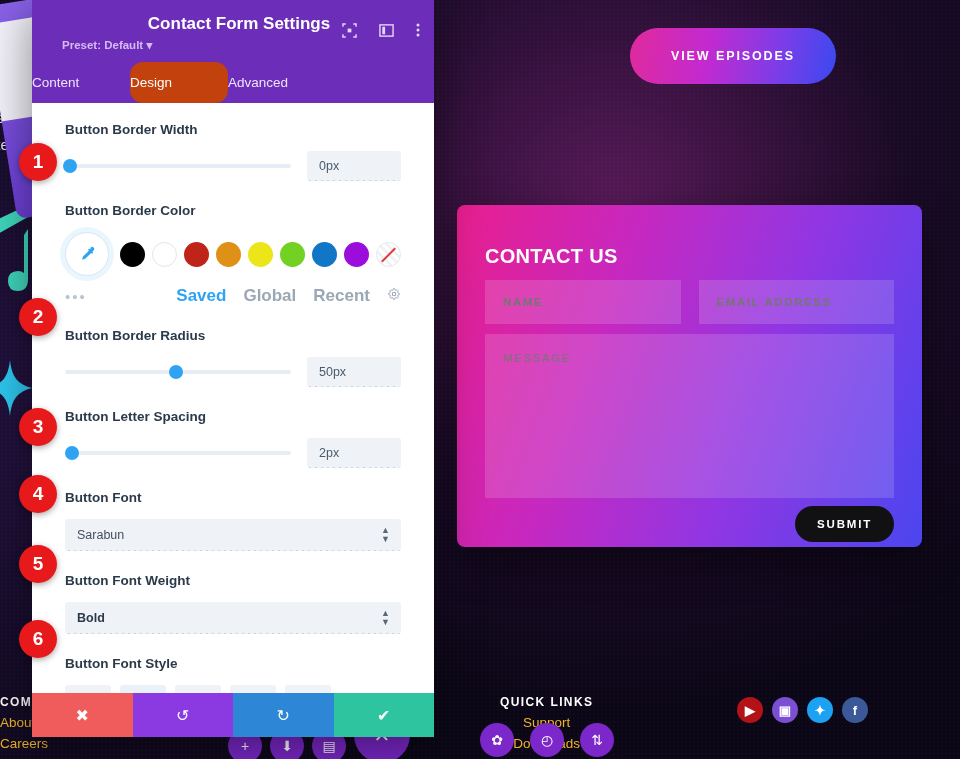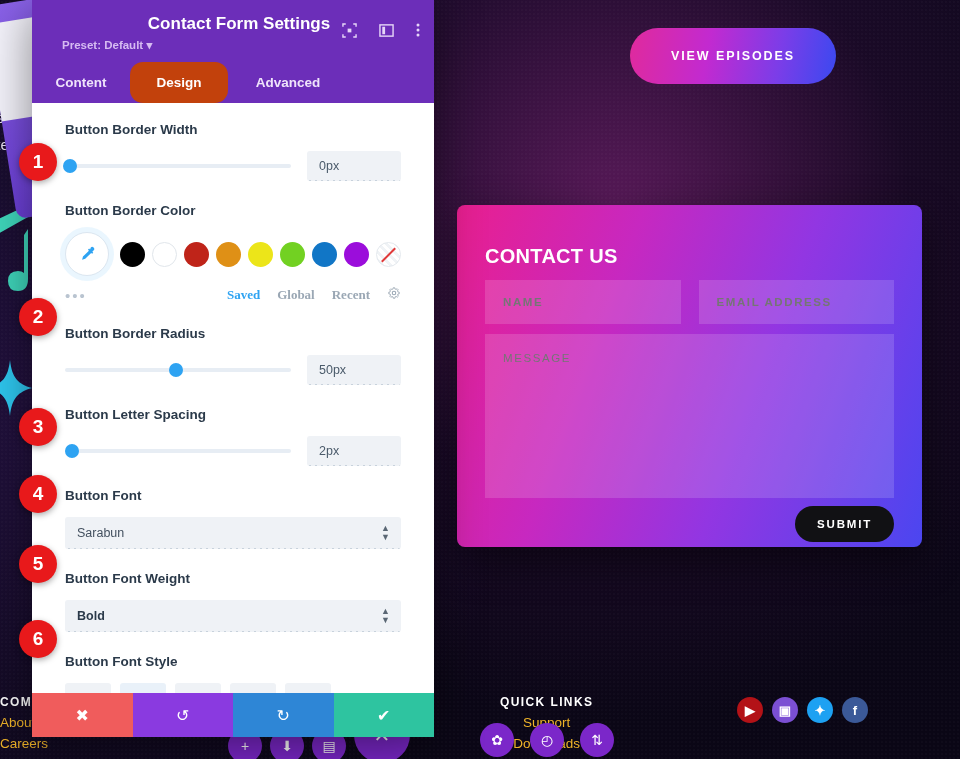--- a/index.html
+++ b/index.html
@@ -151,22 +151,22 @@
   }
   .modal-title { color: #fff; font-size: 17px; font-weight: bold; text-align: center; }
   .modal-preset { color: #d6bbf2; font-size: 11.5px; font-weight: bold; margin-top: 4px; cursor: pointer; }
   .modal-hdr-icons {
     position: absolute; right: 14px; top: 22px; display: flex; gap: 22px; align-items: center;
   }
   .hdr-icon { color: #e6d6f8; cursor: pointer; display: flex; }
 
   .modal-tabs { display: flex; background: #6c2eb9; flex: 0 0 auto; }
   .modal-tab {
-    padding: 13px 0; flex: 0 0 auto; width: 98px; text-align: center;
-    color: #efe3fb; font-size: 13.5px; font-weight: bold; cursor: pointer;
+    padding: 13px 0; flex: 0 0 auto; width: 98px; text-align: left;
+    color: #efe3fb; font-size: 13.5px; font-weight: normal; cursor: pointer;
   }
   .modal-tab.active { background: #c2410c; color: #fff; border-radius: 13px; }
 
   .modal-body {
     flex: 1 1 auto; overflow: hidden; position: relative;
     padding: 19px 33px 0 33px; background: #fff;
   }
   .field-label {
     font-size: 13.5px; color: #2b3a4a; font-weight: bold; margin-bottom: 14px;
   }
@@ -205,21 +205,21 @@
   .sw-none:after {
     content:''; position:absolute; left:2px; right:2px; top:11px; height:2px;
     background:#e03a3a; transform: rotate(-45deg);
   }
   .sw-row2 {
     display: flex; align-items: center; justify-content: space-between;
     margin-top: 10px;
   }
   .dots { color: #b9c4d0; letter-spacing: 2px; font-size: 15px; cursor: pointer; }
   .sw-links { display: flex; align-items: center; gap: 17px; }
-  .sw-link { font-size: 13px; color: #9aa7b4; font-weight: bold; cursor: pointer; font-family: Liberation Serif, serif; }
+  .sw-link { font-size: 17px; color: #9aa7b4; font-weight: bold; cursor: pointer; }
   .sw-link.active { color: #2ea3f2; }
 
   .select-box {
     width: 100%; height: 32px; background: #eff2f6; border: none; border-radius: 3px;
     display: flex; align-items: center; padding: 0 12px;
     font-size: 12.5px; color: #43505f; cursor: pointer; position: relative;
     background-image: linear-gradient(to right, #c8d2dc 33%, rgba(255,255,255,0) 0%);
     background-position: bottom; background-size: 6px 1px; background-repeat: repeat-x;
   }
   .select-box.bold { font-weight: bold; color: #2b3a4a; }

